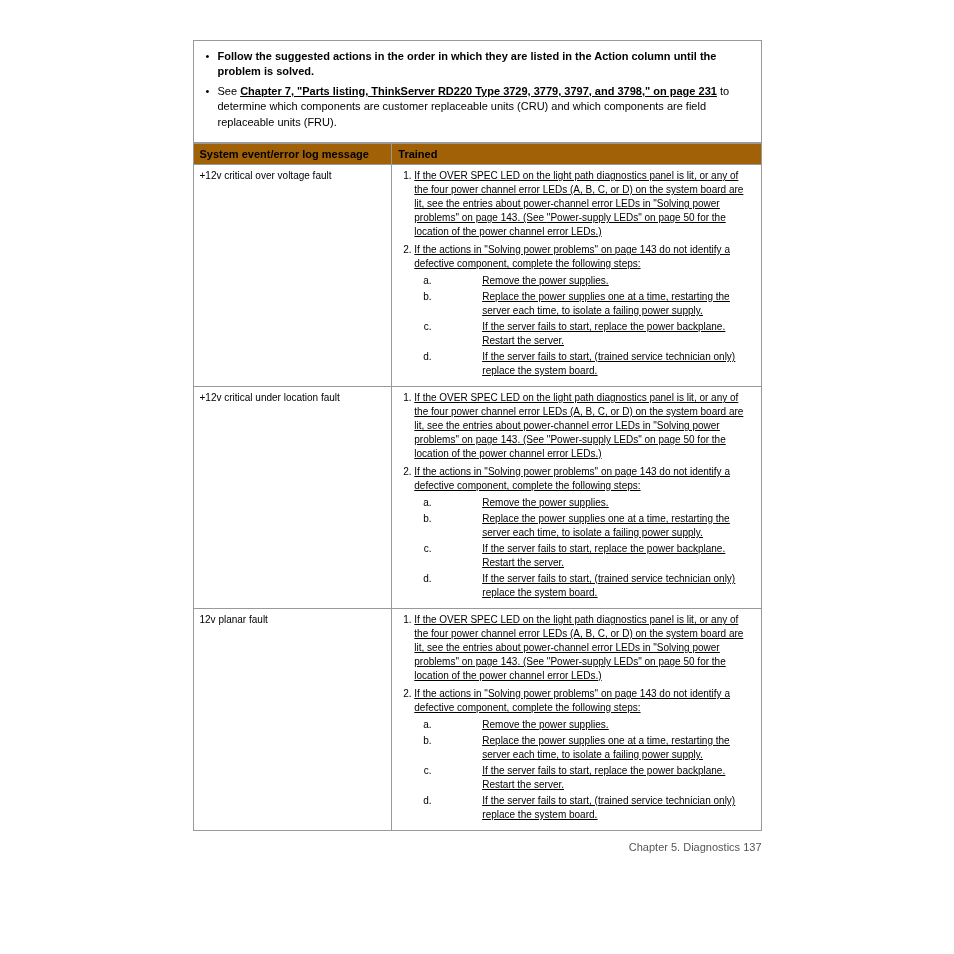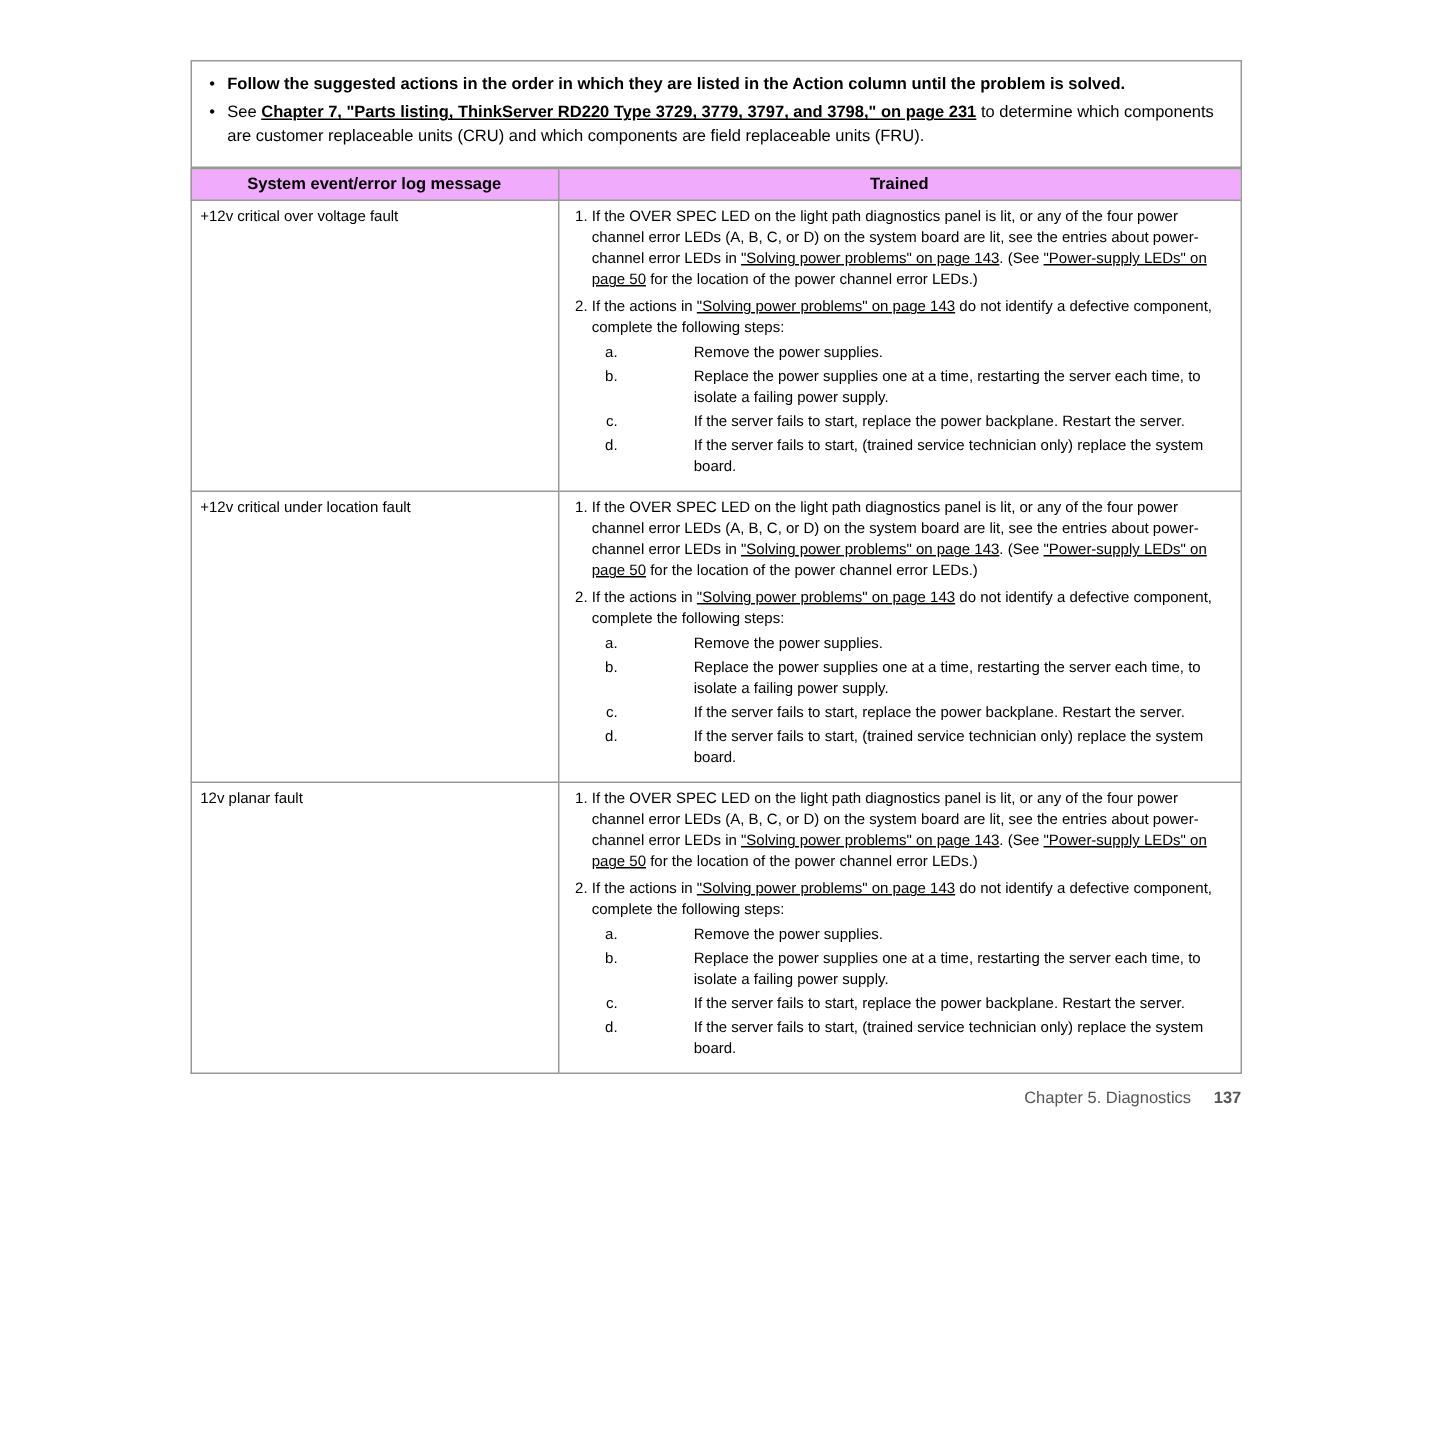--- a/index.html
+++ b/index.html
@@ -8,21 +8,21 @@
       font-family: Arial, Helvetica, sans-serif;
       font-size: 11px;
       color: #000;
       display: flex;
       justify-content: center;
       align-items: flex-start;
       min-height: 954px;
       padding: 40px 20px;
     }
     .page-container {
-      width: 701px;
+      width: 569px;
       background: #fff;
     }
     .intro-box {
       border: 1px solid #999;
       padding: 8px 10px;
       margin-bottom: 0;
     }
     .intro-box ul {
       list-style: none;
       padding: 0;
@@ -40,40 +40,41 @@
     }
     .bold { font-weight: bold; }
     .underline { text-decoration: underline; }
 
     table {
       width: 100%;
       border-collapse: collapse;
       border: 1px solid #999;
     }
     table th {
-      background: #f0abfc;
+      background: #a16207;
       border: 1px solid #999;
       padding: 4px 6px;
-      text-align: center;
+      text-align: left;
       font-weight: bold;
       font-size: 11px;
     }
     table td {
       border: 1px solid #999;
       padding: 4px 6px;
       vertical-align: top;
       font-size: 10px;
       line-height: 1.4;
     }
     .col-event { width: 35%; }
     .col-action { width: 65%; }
 
     ol {
       padding-left: 16px;
       margin: 0;
+      text-decoration: underline;
     }
     ol li {
       margin-bottom: 4px;
       line-height: 1.4;
     }
     .sub-list {
       list-style-type: lower-alpha;
       padding-left: 20px;
       margin-top: 3px;
     }
@@ -86,22 +87,21 @@
     }
     .footer {
       text-align: right;
       margin-top: 10px;
       font-size: 11px;
       color: #555;
     }
     .footer span.chapter {
     }
     .footer span.page-num {
-      font-weight: bold;
-      margin-left: 12px;
+      font-weight: normal;
     }
   </style>
 </head>
 <body>
 
 <div class="page-container">
 
   <div class="intro-box">
     <ul>
       <li>

